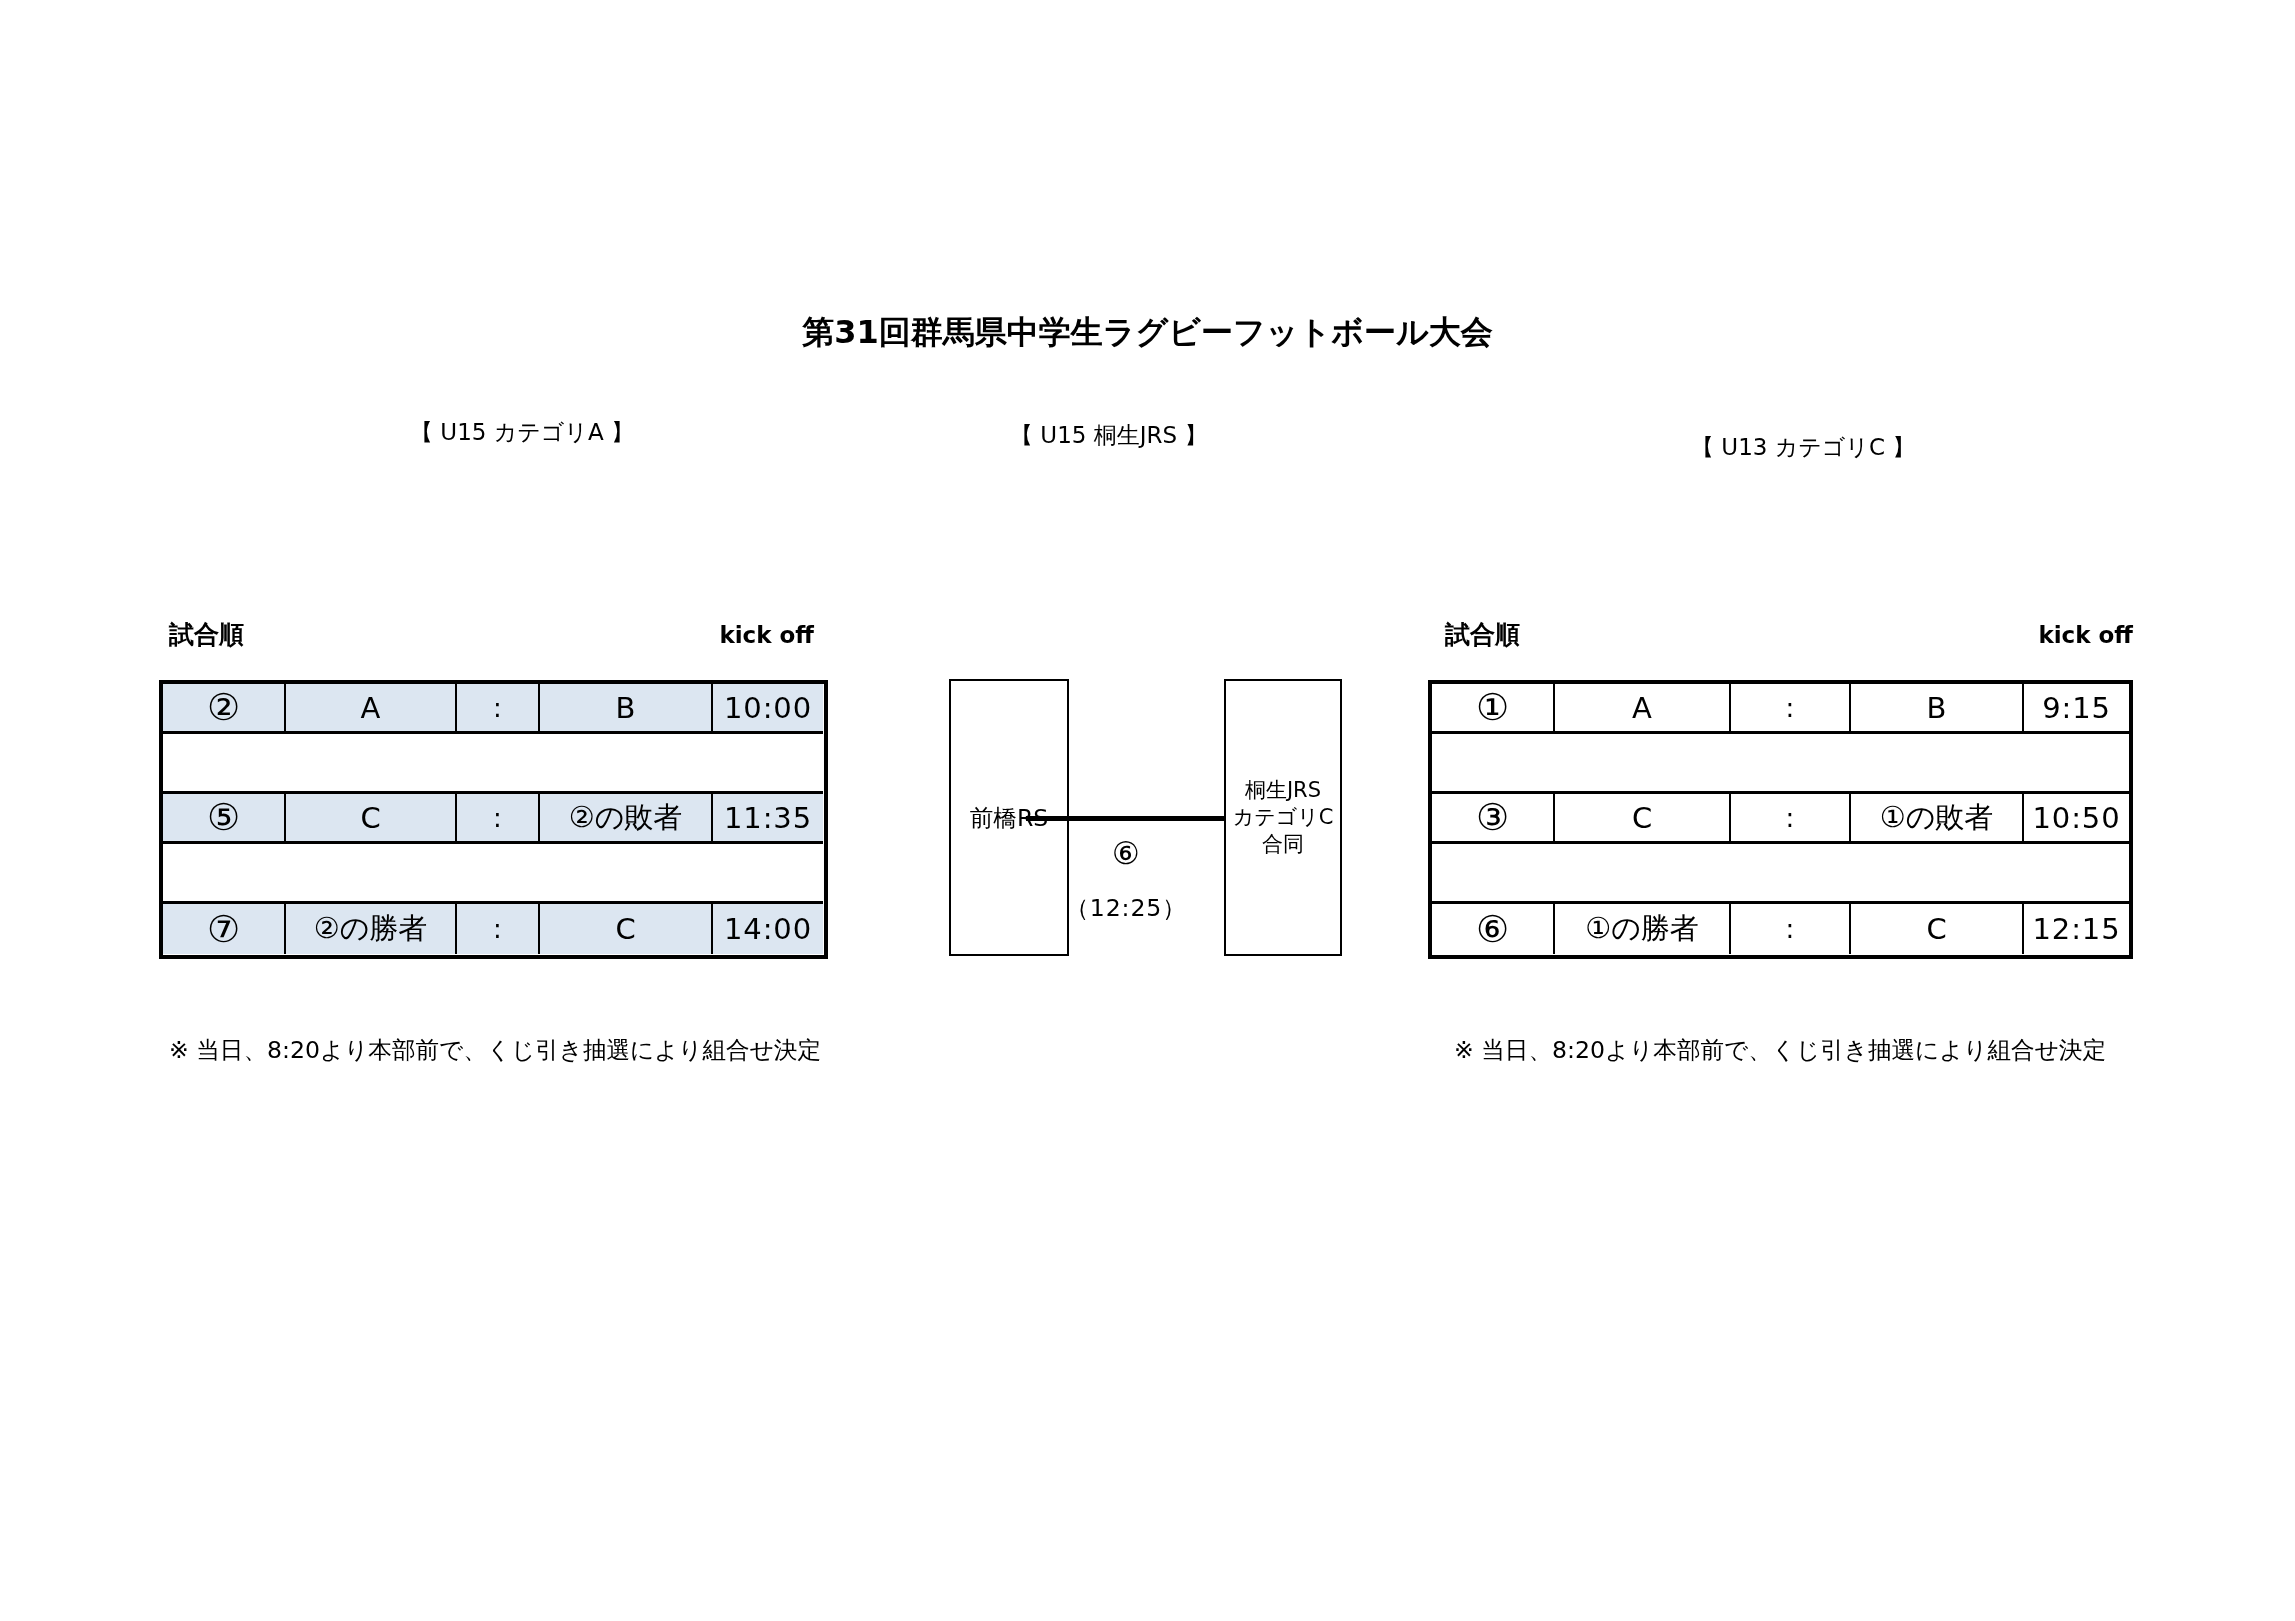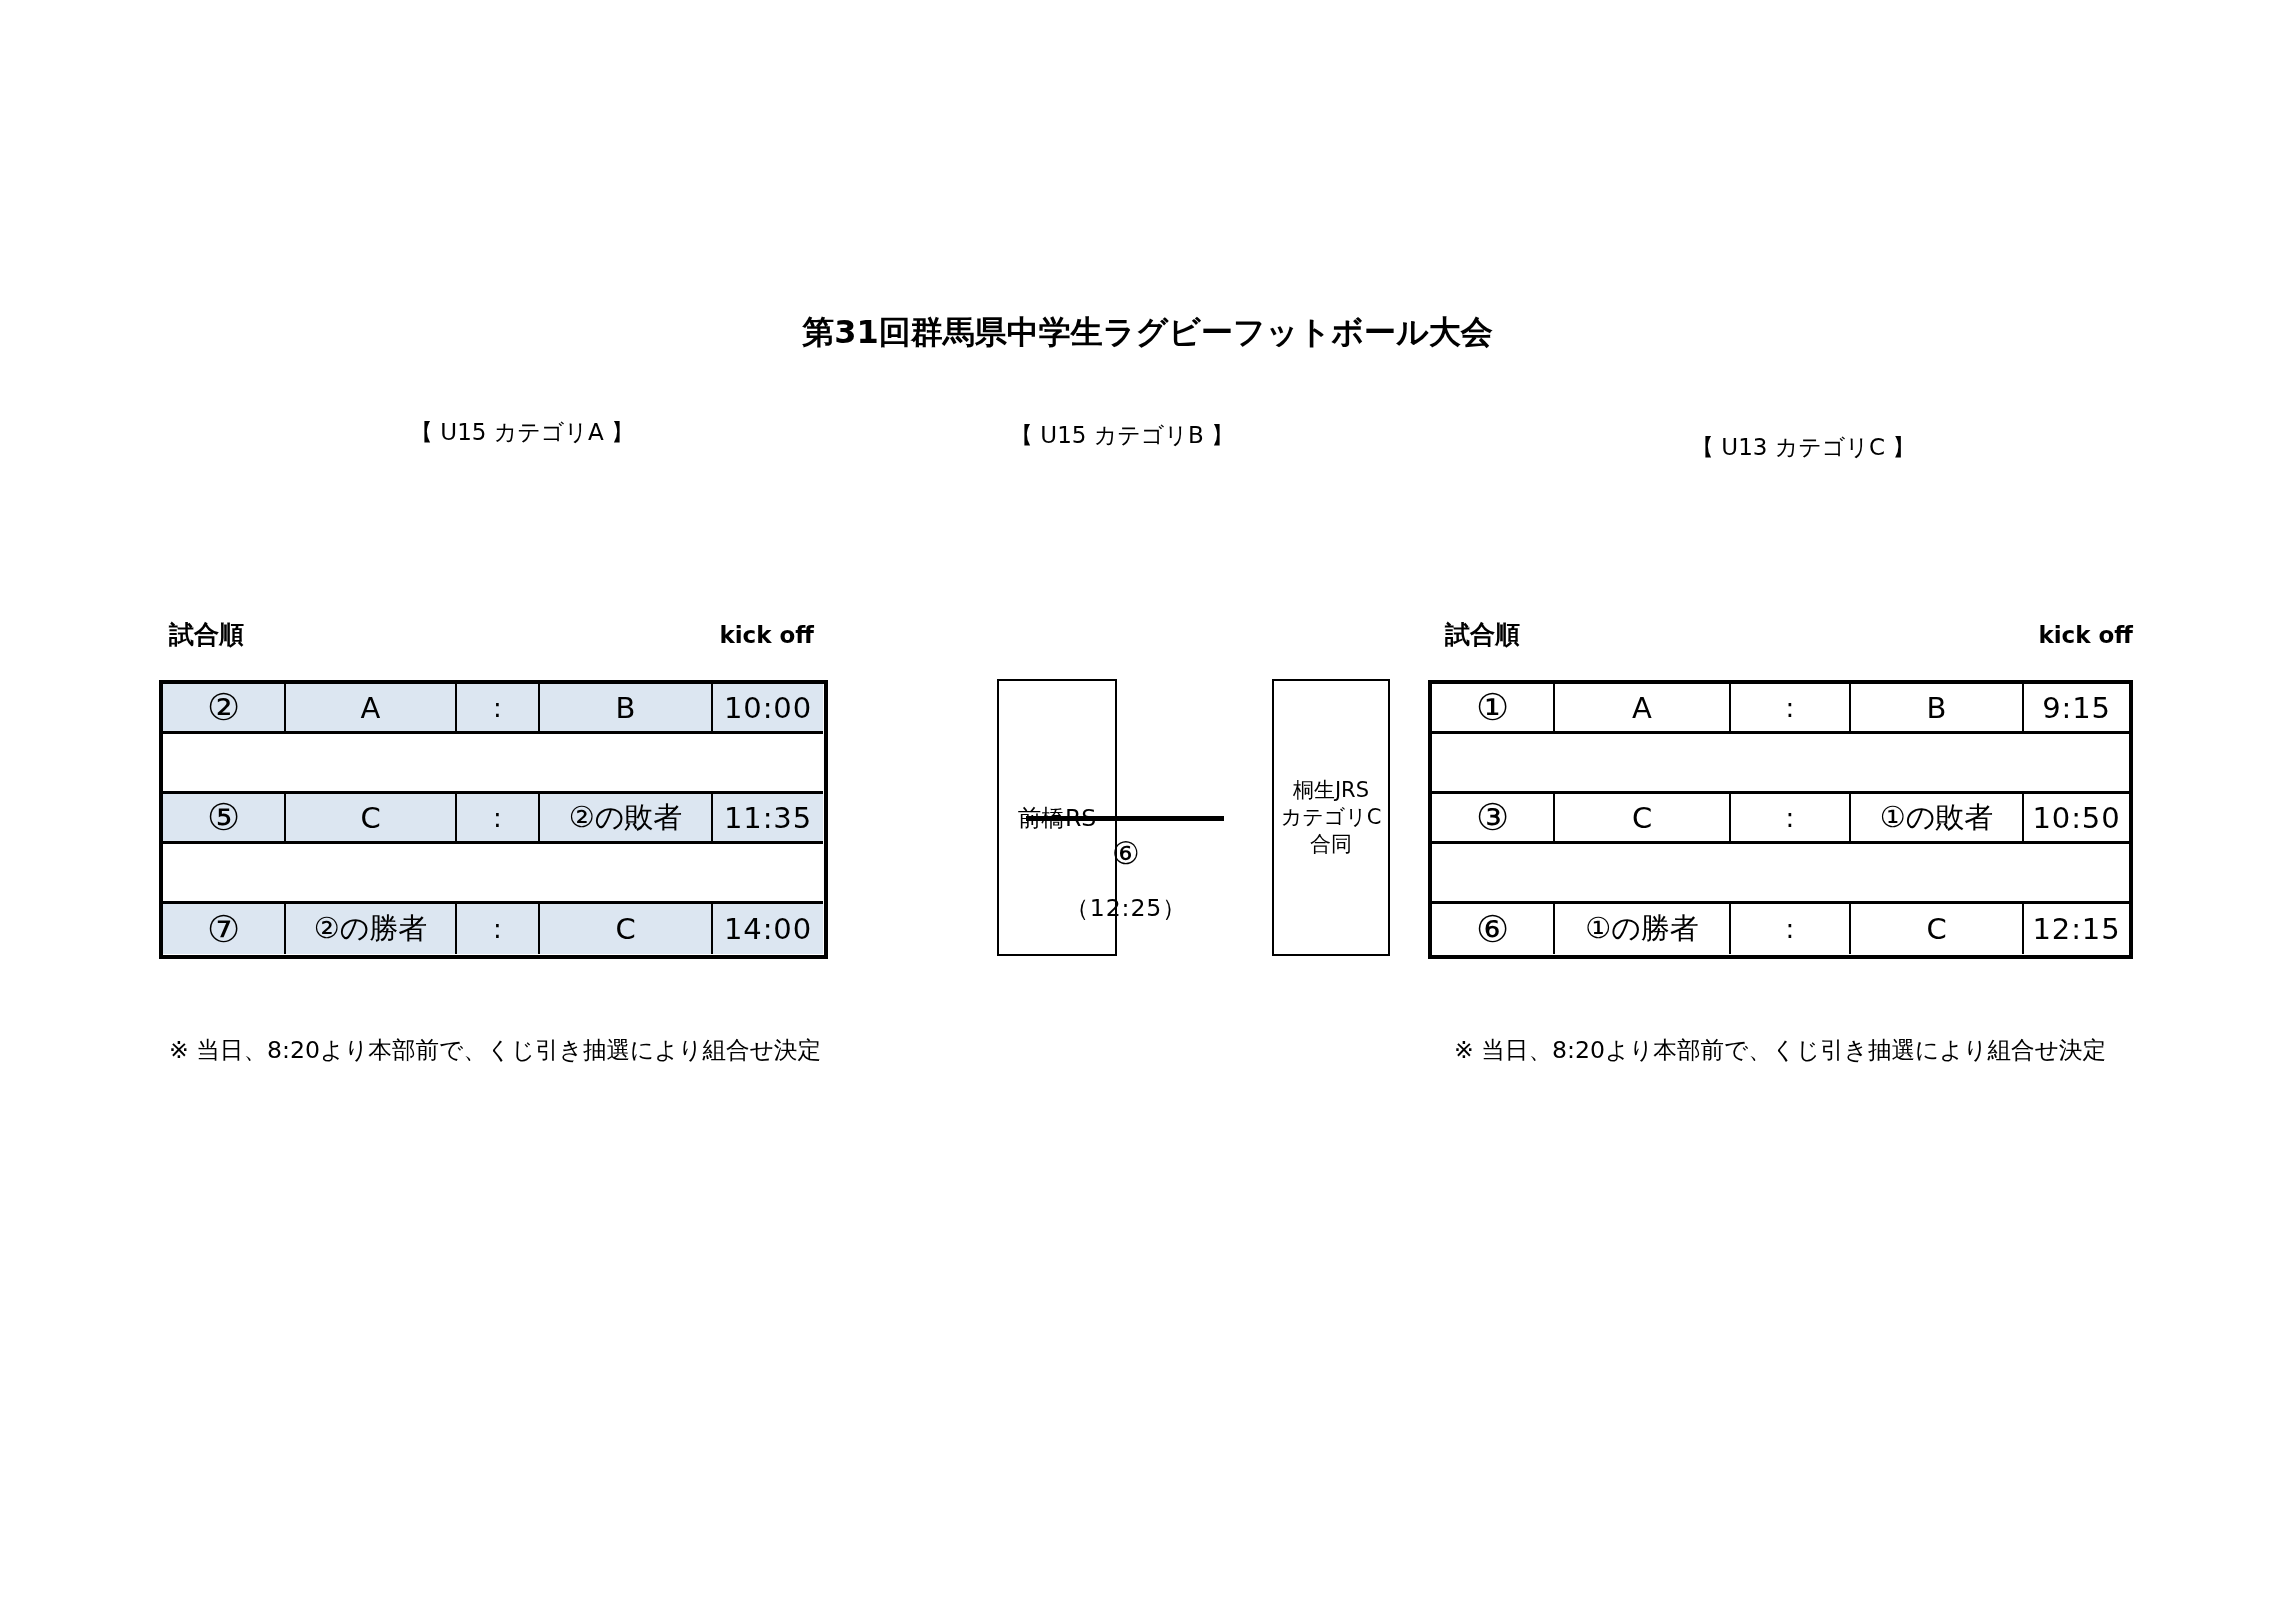--- a/index.html
+++ b/index.html
@@ -51,41 +51,41 @@
   .spacer { grid-column:1 / -1; background:#ffffff; }
   .sched-left  .match-cell { background:#dce6f1; }
   .sched-right .match-cell { background:#ffffff; }
   .cell-no    { font-size:37px; }
   .cell-team  { font-size:29px; }
   .cell-colon { font-size:26px; }
   .cell-time  { font-size:29px; letter-spacing:0.9px; }
 
   .team-box {
     position:absolute; box-sizing:border-box; border:2.6px solid #000000; background:#ffffff;
-    display:flex; align-items:center; justify-content:center; text-align:center;margin-left:48px;
+    display:flex; align-items:center; justify-content:center; text-align:center;
   }
   .team-box-left  { left:949px; top:679px; width:120px; height:277px; font-size:23.6px; }
   .team-box-right { left:1224px; top:679px; width:118px; height:277px; font-size:21px; line-height:27px; }
   .connector { position:absolute; left:1026px; top:816px; width:198px; height:5.2px; background:#000000; }
   .mid-no   { position:absolute; left:1030px; width:192px; top:835px; text-align:center; font-size:31px; }
   .mid-time { position:absolute; left:1030px; width:192px; top:892px; text-align:center; font-size:23.6px; letter-spacing:0.9px; white-space:nowrap; }
 
   .note { position:absolute; font-size:23.6px; white-space:nowrap;margin-top:40px; }
   .note-left  { left:169px;  top:994px; }
   .note-right { left:1454px; top:994px; }
 </style>
 </head>
 <body>
 
 <div class="page">
 
   <div class="title">第31回群馬県中学生ラグビーフットボール大会</div>
 
   <div class="cat cat-a">【 U15  カテゴリA 】</div>
-  <div class="cat cat-b">【 U15  カテゴリB 】</div>
+  <div class="cat cat-b">【 U15  桐生JRS 】</div>
   <div class="cat cat-c">【 U13  カテゴリC 】</div>
 
   <div class="order-label order-left">試合順</div>
   <div class="kick-label kick-left">kick off</div>
 
   <div class="sched sched-left">
     <div class="cell match-cell cell-no bb">②</div>
     <div class="cell match-cell cell-team bb">A</div>
     <div class="cell match-cell cell-colon bb">:</div>
     <div class="cell match-cell cell-team bb">B</div>

